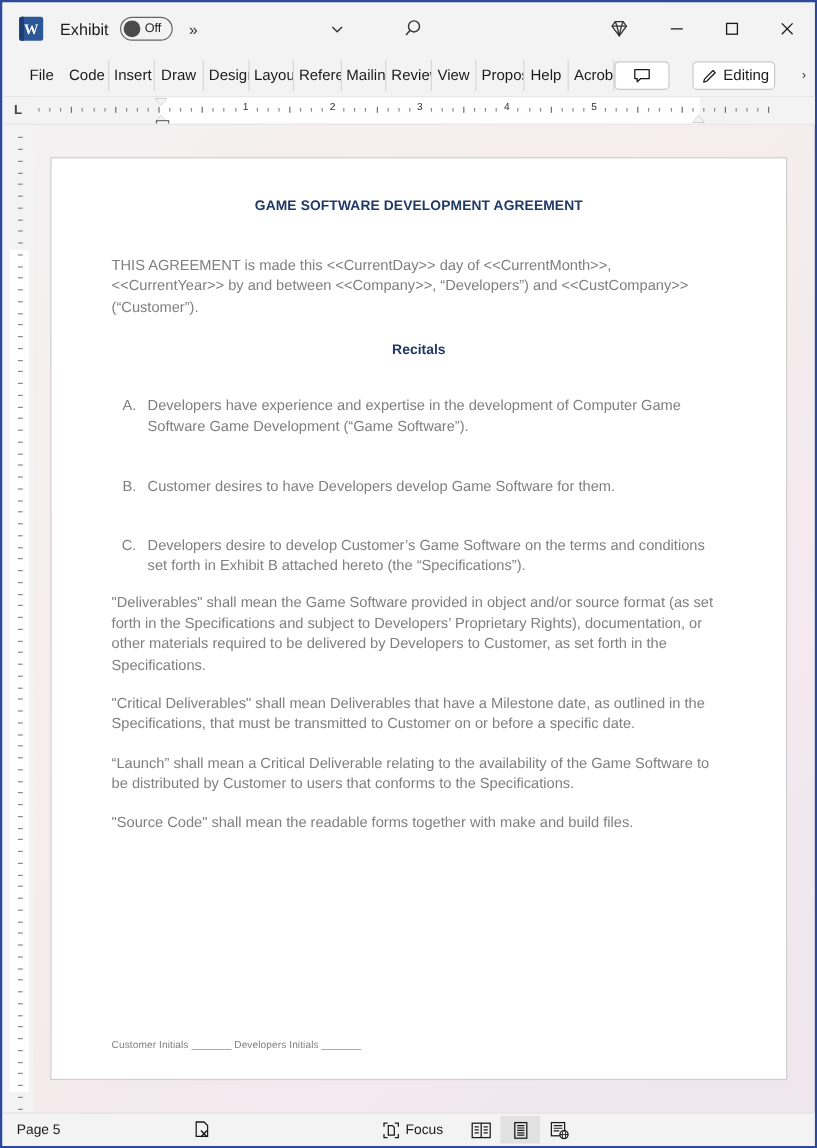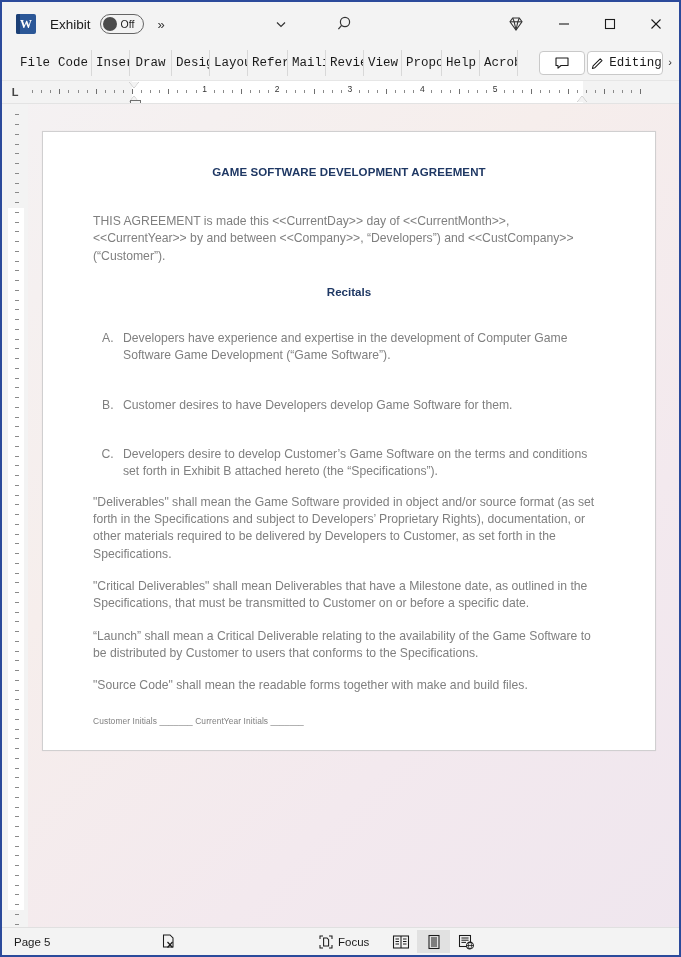--- a/index.html
+++ b/index.html
@@ -109,21 +109,20 @@
 
   
   .ribbon {
     height: 34px;
     flex: 0 0 34px;
     background: #f3f3f3;
     display: flex;
     align-items: center;
     position: relative;
     border-bottom: 1px solid #e6e6e6;
-    font-family: Liberation Mono, monospace;
   }
   .tab {
     font-size: 12.5px;
     color: #1b1b1b;
     height: 26px;
     line-height: 26px;
     padding: 0 4px;
     box-sizing: border-box;
     overflow: hidden;
     white-space: nowrap;
@@ -133,21 +132,21 @@
   }
   .tab.file { border-right: none; margin-left: 14px; width: 38px; }
   .tab.w38 { width: 38px; }
   .tab.w40 { width: 40px; }
   .tab.w42 { width: 42px; }
   .tab.nosep { border-right: none; }
   .rb-right {
     margin-left: auto;
     display: flex;
     align-items: center;
-    gap: 2px;
+    gap: 19px;
     padding-right: 4px;
   }
   .rb-box {
     height: 24px;
     border: 1px solid #c9c9c9;
     border-radius: 4px;
     background: #ffffff;
     display: flex;
     align-items: center;
     justify-content: center;
@@ -279,21 +278,21 @@
   .canvas {
     flex: 1;
     position: relative;
     overflow: hidden;
   }
   .page {
     position: absolute;
     left: 14px;
     top: 27px;
     width: 614px;
-    height: 620px;
+    height: 769px;
     background: #ffffff;
     border: 1px solid #d0cfd0;
     box-sizing: border-box;
     box-shadow: 0 0 1px rgba(0,0,0,0.08);
   }
   .doc {
     padding: 34px 50px 0 50px;
     box-sizing: border-box;
     height: 100%;
     position: relative;
@@ -663,21 +662,21 @@
             <li>Customer desires to have Developers develop Game Software for them.</li>
             <li>Developers desire to develop Customer’s Game Software on the terms and conditions set forth in Exhibit B attached hereto (the “Specifications”).</li>
           </ol>
 
 
           <p class="para">"Deliverables" shall mean the Game Software provided in object and/or source format (as set forth in the Specifications and subject to Developers’ Proprietary Rights), documentation, or other materials required to be delivered by Developers to Customer, as set forth in the Specifications.</p>
           <p class="para">"Critical Deliverables" shall mean Deliverables that have a Milestone date, as outlined in the Specifications, that must be transmitted to Customer on or before a specific date.</p>
           <p class="para">“Launch” shall mean a Critical Deliverable relating to the availability of the Game Software to be distributed by Customer to users that conforms to the Specifications.</p>
           <p class="para">"Source Code" shall mean the readable forms together with make and build files.</p>
 
-          <div class="initials">Customer Initials   _______ CurrentYear Initials _______</div>
+          <div class="initials">Customer Initials   _______ Developers Initials _______</div>
         </div>
       </div>
     </div>
   </div>
 
   <div class="statusbar">
     <div class="sb-page">Page 5</div>
 
     <div class="sb-proof">
       <span>

